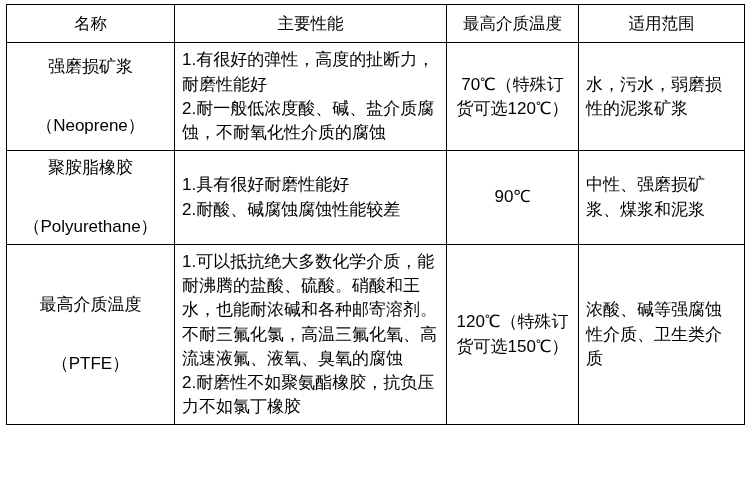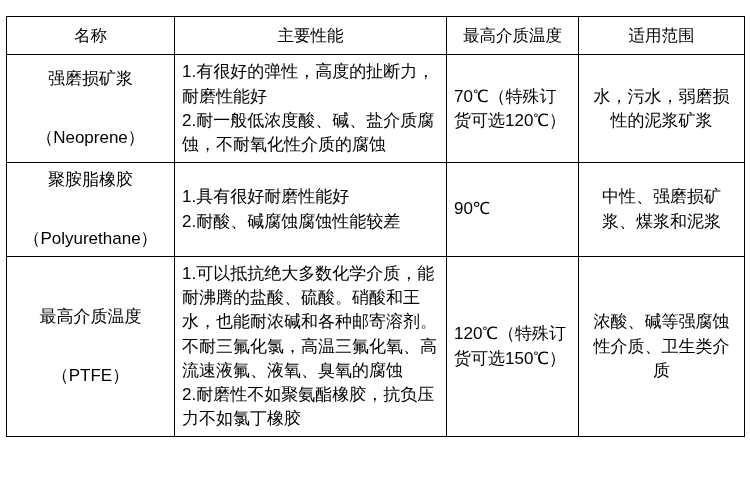--- a/index.html
+++ b/index.html
@@ -11,21 +11,21 @@
     width: 750px;
     height: 483px;
     font-family: "Liberation Sans", sans-serif;
     color: #000000;
     overflow: hidden;
   }
   #sheet {
     width: 750px;
     height: 483px;
     box-sizing: border-box;
-    padding: 16px 6px 4px 6px;
+    padding: 4px 6px 4px 6px;
   }
   table.spec {
     border-collapse: collapse;
     width: 738px;
     table-layout: fixed;
     margin: 0 auto;
   }
   table.spec th, table.spec td {
     border: 1px solid #000000;
     vertical-align: middle;
@@ -47,24 +47,24 @@
 
   td.name {
     text-align: center;
     font-size: 16px;
     line-height: 1.45;
   }
   td.perf {
     text-align: left;
   }
   td.temp {
-    text-align: left;
+    text-align: center;
   }
   td.scope {
-    text-align: center;
+    text-align: left;
   }
   .nowrap-line { display: block; }
   .sub { display: block; margin-top: 35px; }
 </style>
 </head>
 <body>
 
 <div id="sheet">
   <table class="spec">
     <colgroup>

